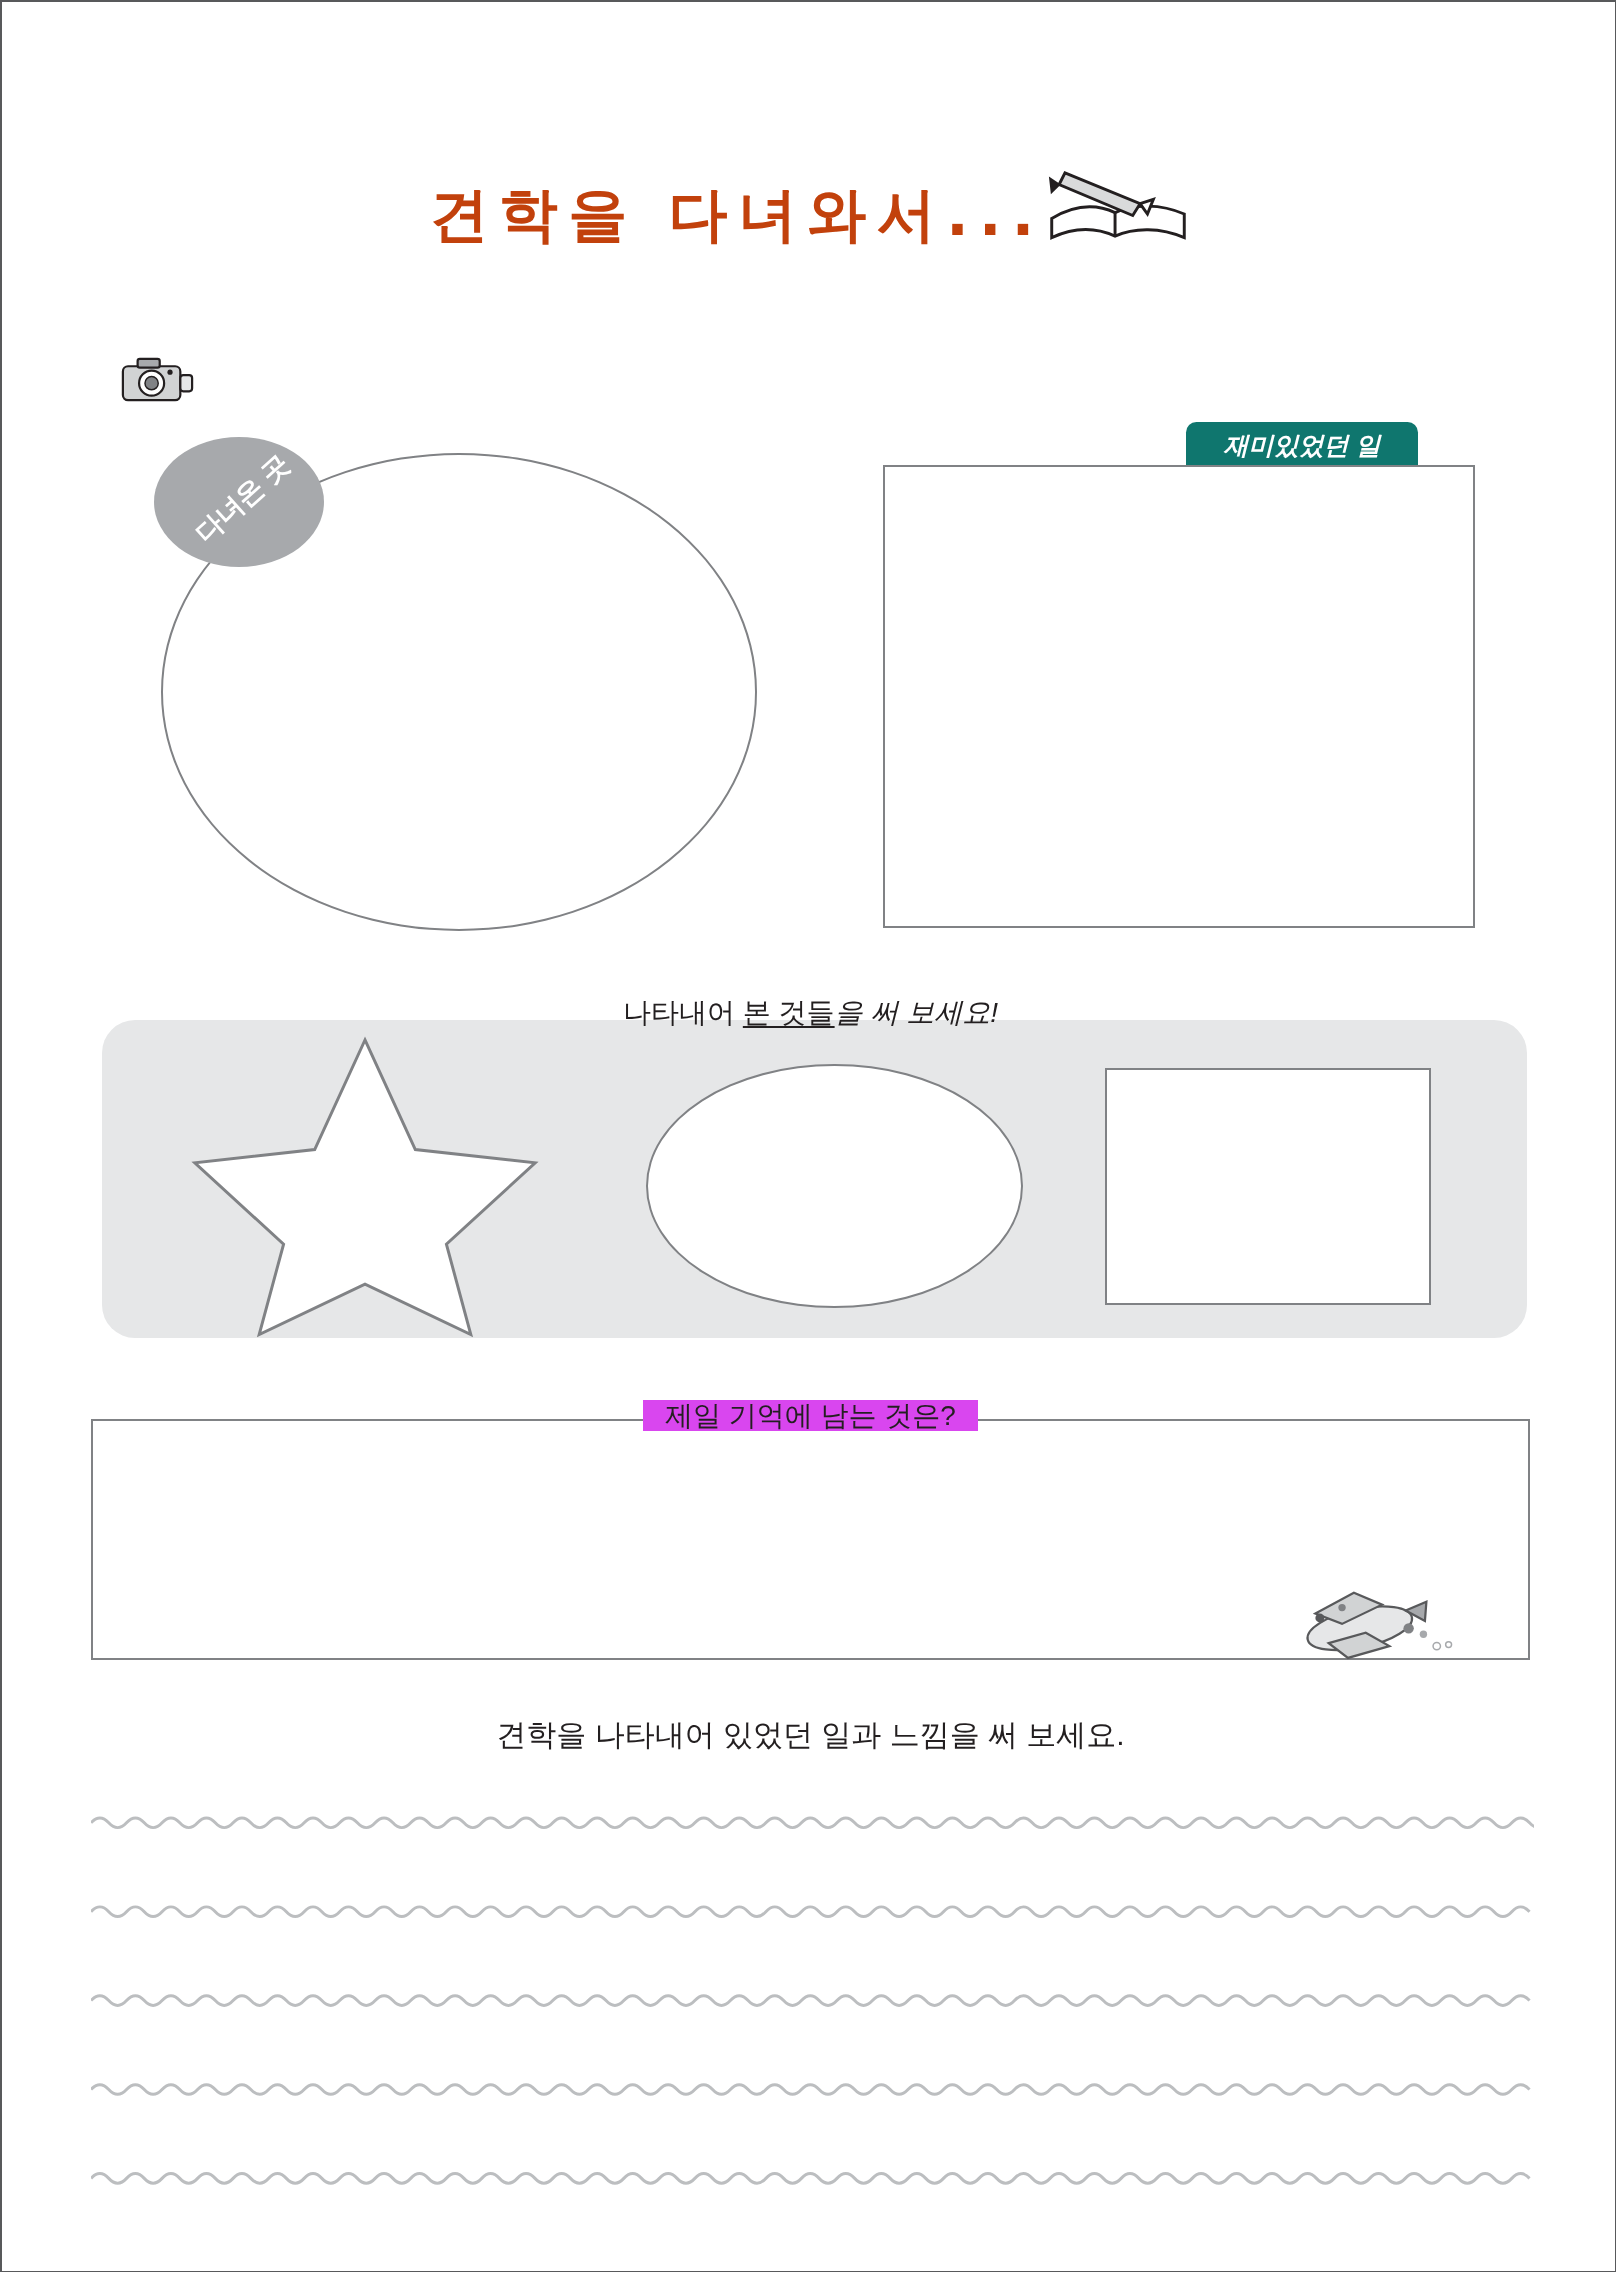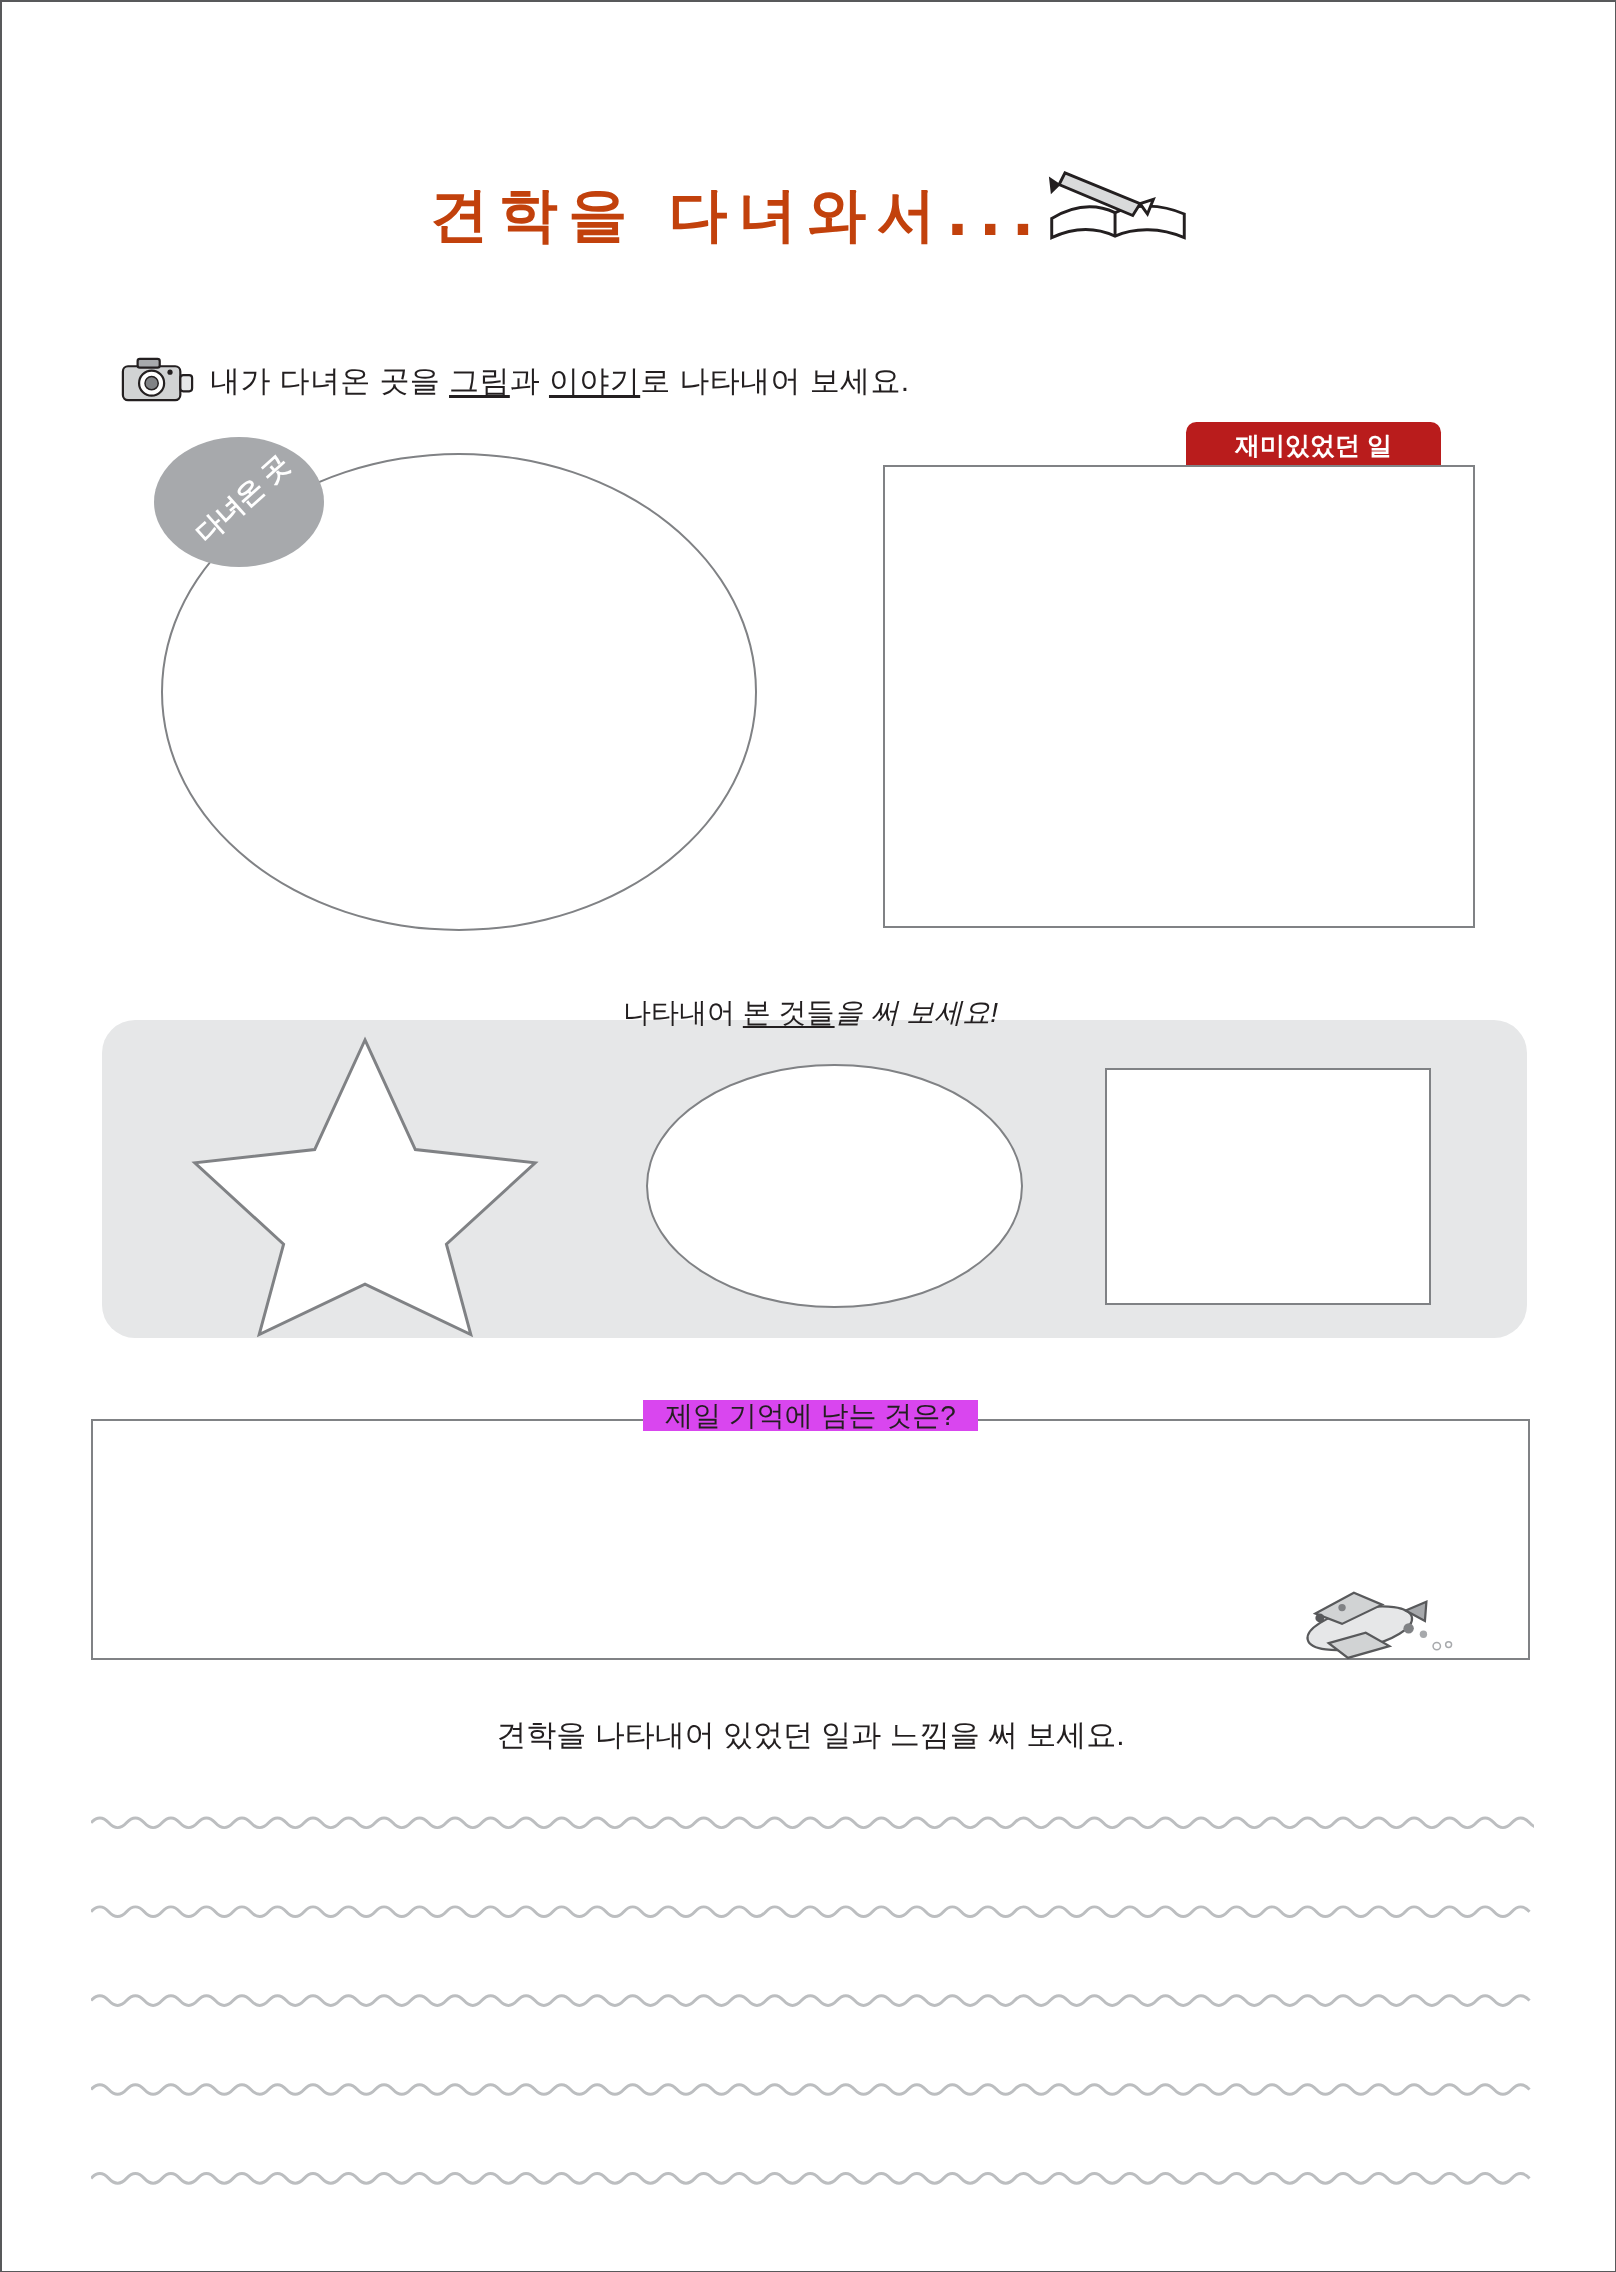--- a/index.html
+++ b/index.html
@@ -111,25 +111,26 @@
     width: 592px;
     height: 463px;
     border: 2.2px solid #808285;
     background: #ffffff;
     box-sizing: border-box;
   }
   .fun-tab {
     position: absolute;
     left: 1184px;
     top: 420px;
-    width: 255px;
+    width: 232px;
     height: 46px;
-    background: #b91c1c;
+    background: #0f766e;
     border-radius: 10.4px 10.4px 0 0;
     box-sizing: border-box;
+    font-style: italic;
   }
   .fun-tab span {
     position: absolute;
     left: 0;
     right: 0;
     top: 7.4px;
     text-align: center;
     color: #ffffff;
     font-size: 25px;
     font-weight: bold;
@@ -261,21 +262,20 @@
     <span>
       <svg width="81" height="59" viewBox="0 0 110 80">
         <rect x="8" y="22" width="78" height="46" rx="7" fill="#d1d3d4" stroke="#231f20" stroke-width="3"></rect>
         <rect x="28" y="12" width="30" height="12" rx="3" fill="#a7a9ac" stroke="#231f20" stroke-width="3"></rect>
         <circle cx="47" cy="45" r="17" fill="#ffffff" stroke="#231f20" stroke-width="3"></circle>
         <circle cx="47" cy="45" r="9" fill="#808285" stroke="#231f20" stroke-width="2"></circle>
         <rect x="86" y="34" width="16" height="22" rx="4" fill="#e6e7e8" stroke="#231f20" stroke-width="3"></rect>
         <circle cx="72" cy="30" r="3.5" fill="#231f20"></circle>
       </svg>
     </span>
-    <span class="instr-text"><span>내가 다녀온 곳을 </span><u>그림</u><span>과 </span><u>이야기</u><span>로 나타내어 보세요.</span></span>
   </div>
 
   <div class="oval-wrap">
     <div class="big-oval"></div>
     <div class="oval-tag">
       <span>다녀온 곳</span>
     </div>
   </div>
 
   <div class="fun-tab">

